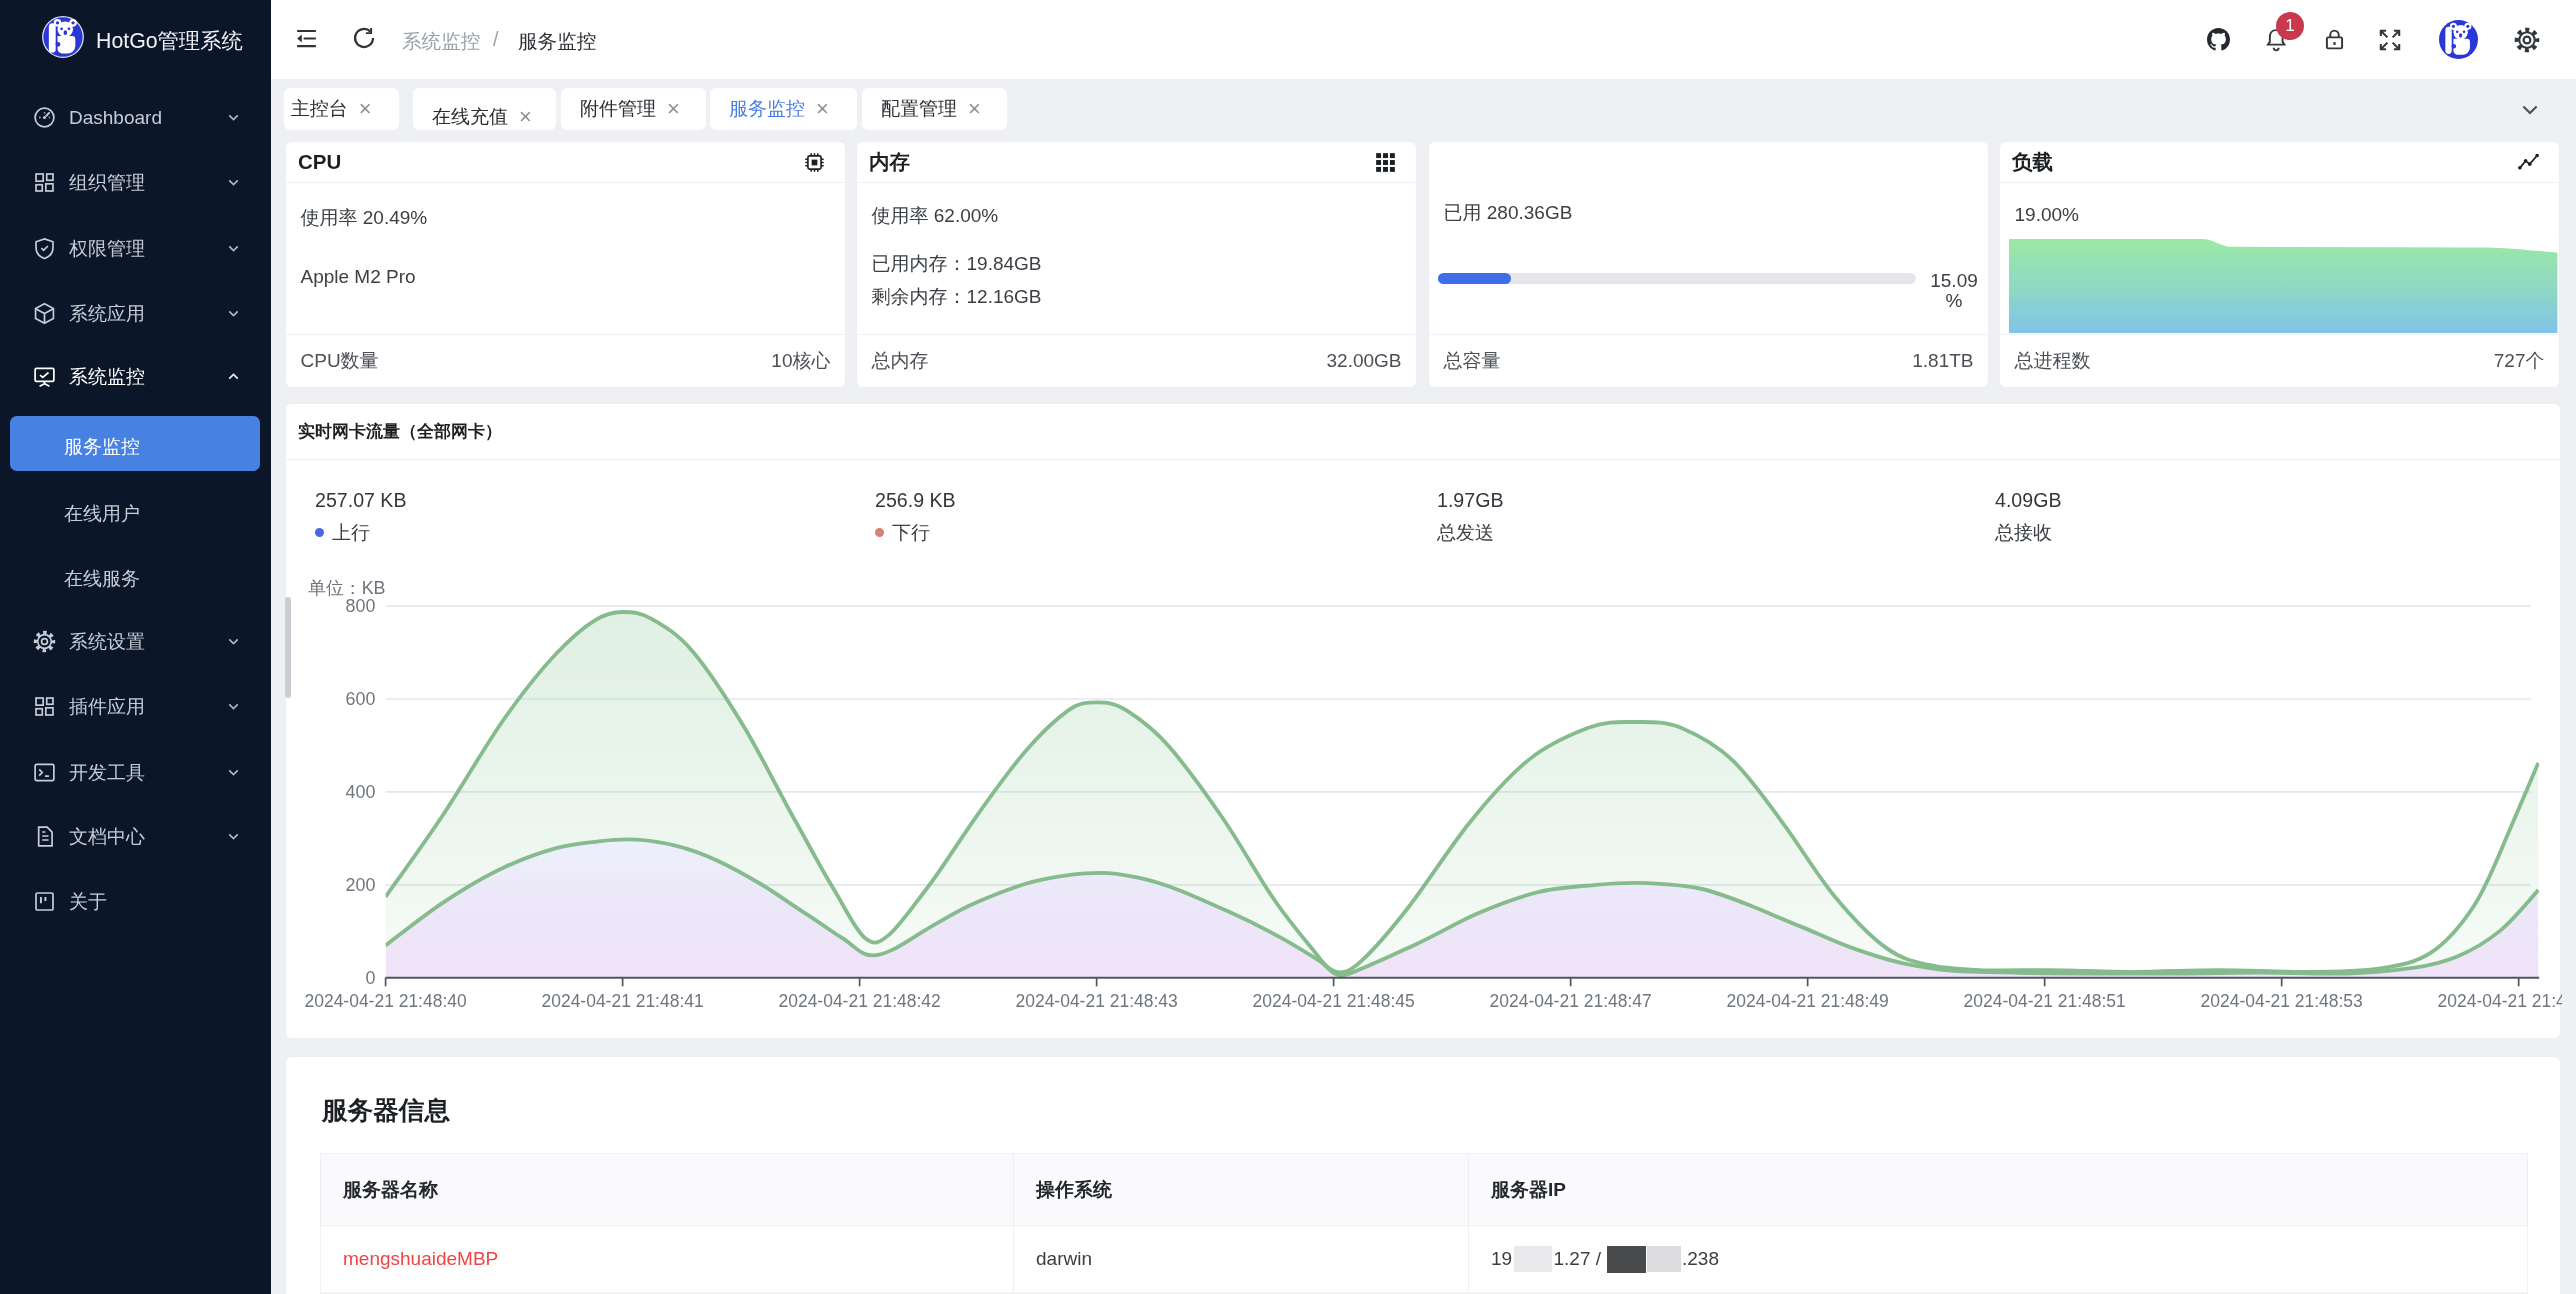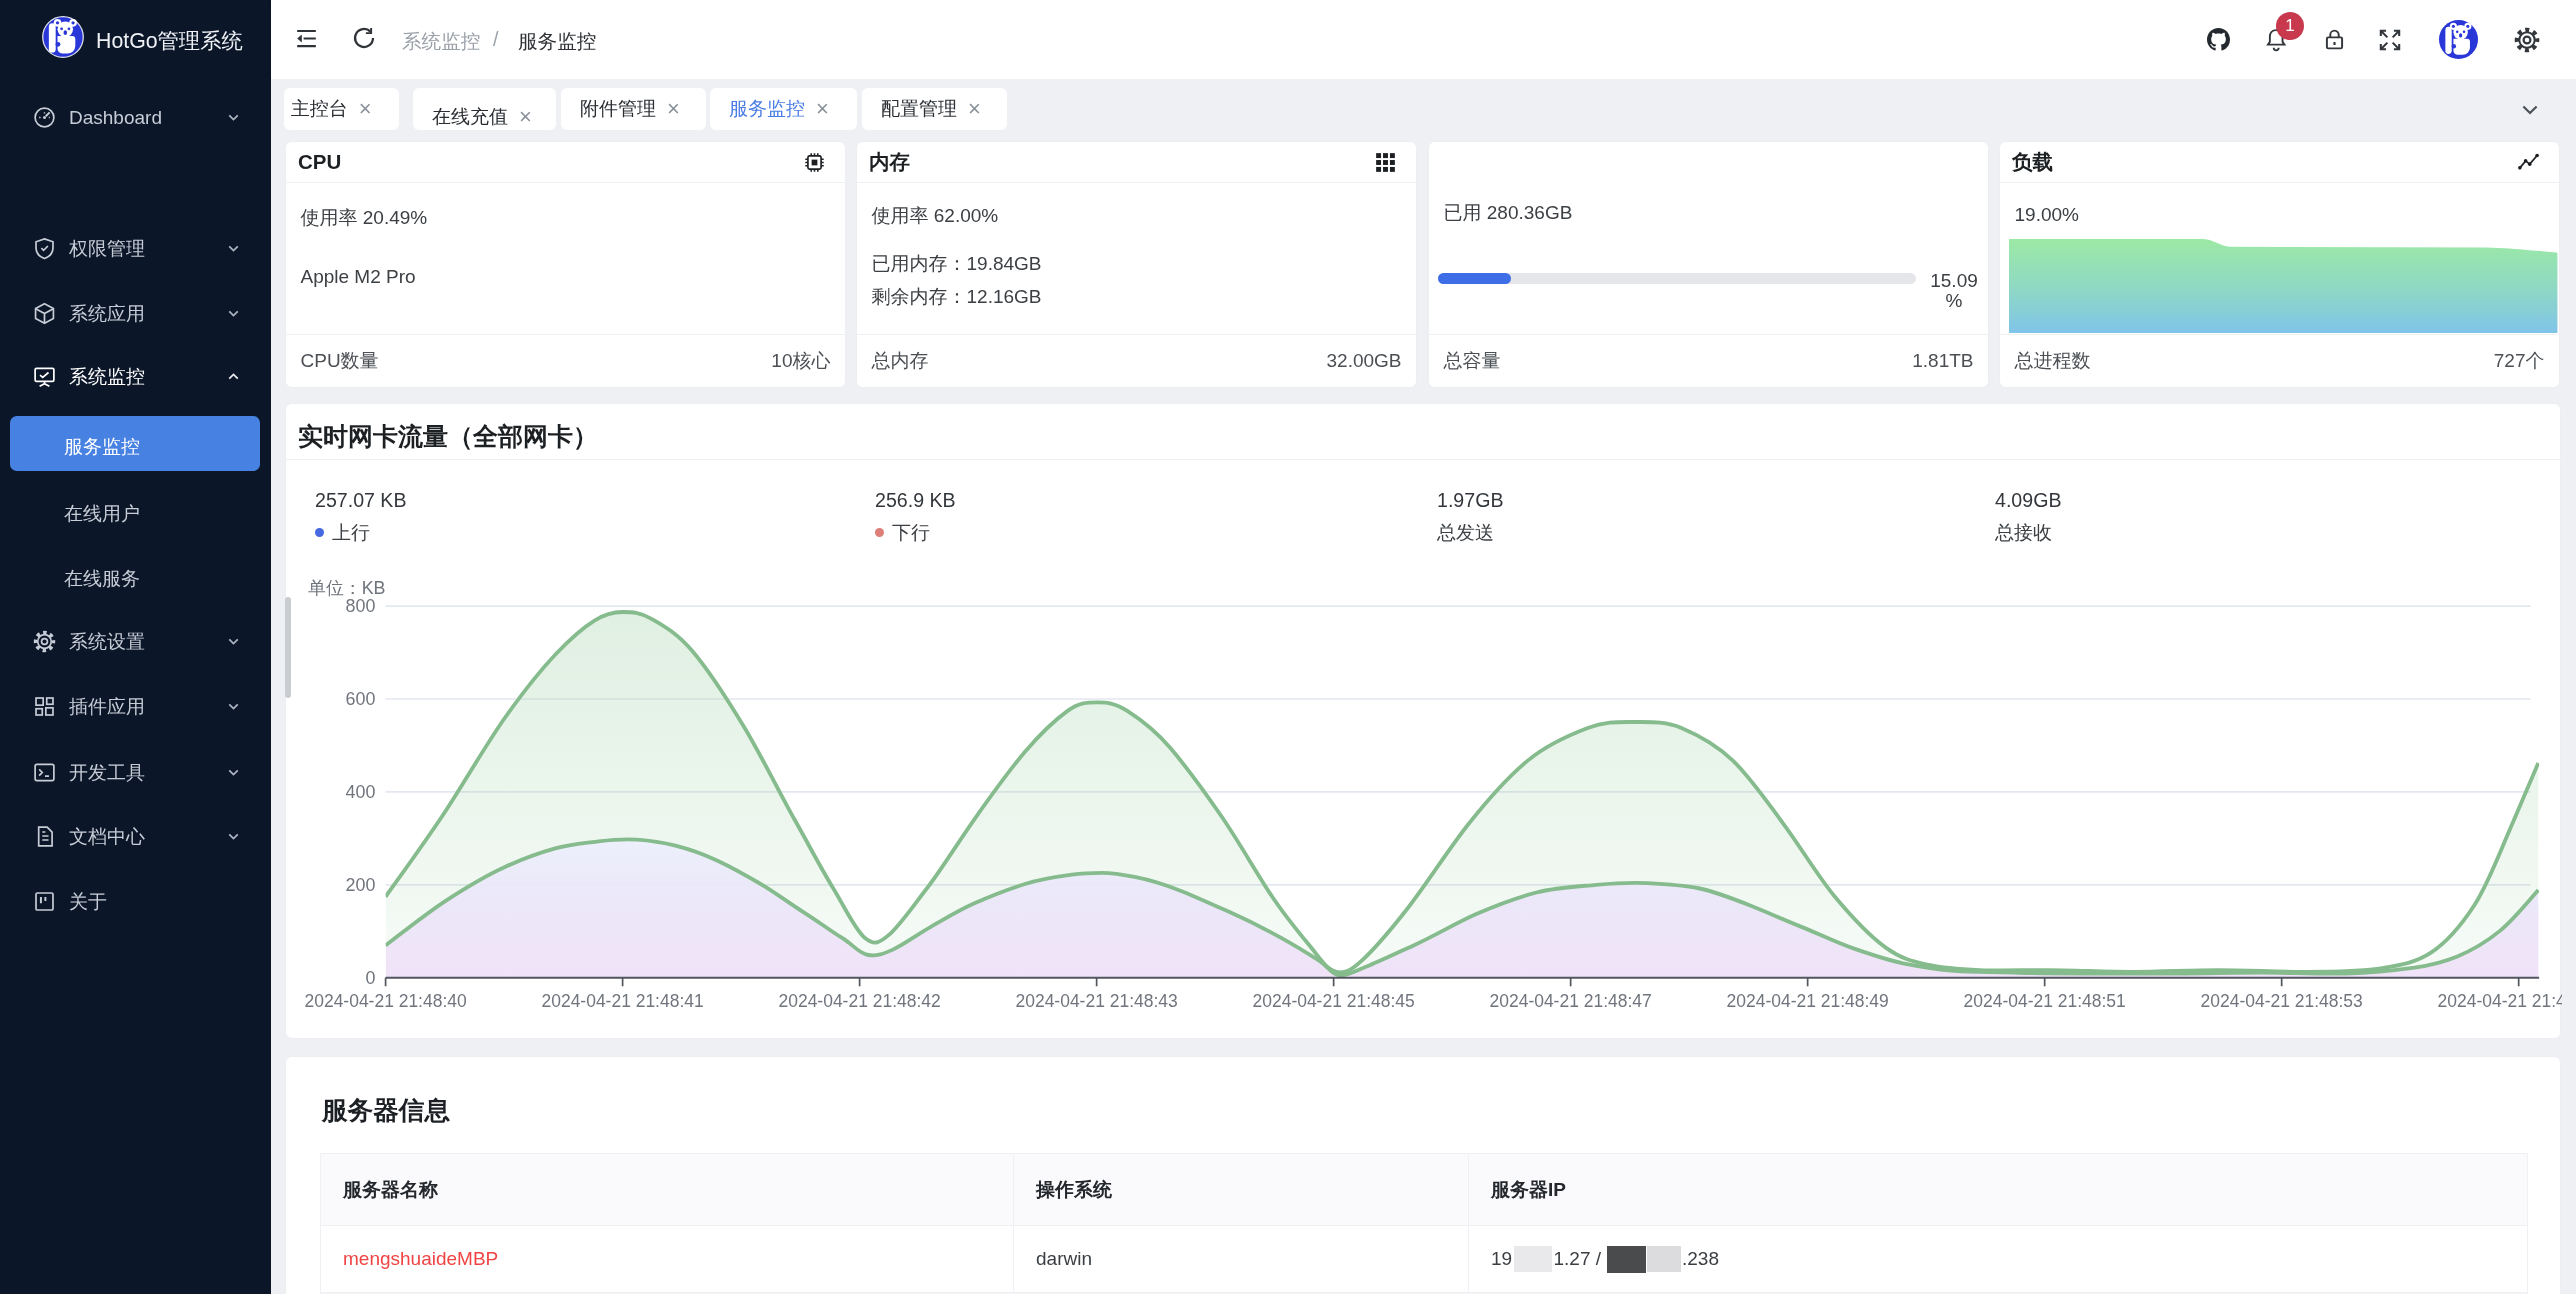--- a/index.html
+++ b/index.html
@@ -44,20 +44,32 @@
         <circle cx="14" cy="14" r="10.5"></circle>
         <circle cx="14" cy="14" r="1.7" fill="#c7cdd6" stroke="none"></circle>
         <path d="M15.4 12.6 L19.8 8.2" stroke-width="2.2"></path>
         <path d="M8 14 h1.6 M14 8 v1.6 M20 14 h-1.2" stroke-width="1.6"></path>
       </svg>
     <span class="tx">Dashboard</span>
     <svg class="ch" viewBox="0 0 20 20" fill="none" stroke="#aeb5c0" stroke-width="2">
         <path d="M5 7.5 L10 12.5 L15 7.5"></path>
       </svg>
   </div>
+  <div class="mi" style="top:150px">
+    <svg viewBox="0 0 28 28" fill="none" stroke="#c7cdd6" stroke-width="1.9">
+        <rect x="4.5" y="4.5" width="8" height="8"></rect>
+        <rect x="16.5" y="4.5" width="7" height="7"></rect>
+        <rect x="4.5" y="16.5" width="7" height="7"></rect>
+        <rect x="15.5" y="15.5" width="8" height="8"></rect>
+      </svg>
+    <span class="tx">组织管理</span>
+    <svg class="ch" viewBox="0 0 20 20" fill="none" stroke="#aeb5c0" stroke-width="2">
+        <path d="M5 7.5 L10 12.5 L15 7.5"></path>
+      </svg>
+  </div>
   <div class="mi" style="top:216px">
     <svg viewBox="0 0 28 28" fill="none" stroke="#c7cdd6" stroke-width="1.9">
         <path d="M14 3.2 L23.5 6.5 V13 C23.5 19.5 19.5 23.3 14 25.2 C8.5 23.3 4.5 19.5 4.5 13 V6.5 Z"></path>
         <path d="M10.5 13.5 L13 16 L17.8 11.2"></path>
       </svg>
     <span class="tx">权限管理</span>
     <svg class="ch" viewBox="0 0 20 20" fill="none" stroke="#aeb5c0" stroke-width="2">
         <path d="M5 7.5 L10 12.5 L15 7.5"></path>
       </svg>
   </div>
@@ -279,21 +291,21 @@
       </defs>
     <path d="M0 0 H226 C240 0 246 8 258 9 L560 10 C580 10.5 595 12 610 13 C625 14 636 15 643 16 L643 110 L0 110 Z" fill="url(#lg)"></path>
   </svg>
   <div class="cardfoot">
       <span>总进程数</span>
       <span>727个</span>
     </div>
 </div>
 
 <div class="card" style="left:285px;top:403px;width:2276px;height:636px">
-  <div class="abs" style="left:12px;top:16px;font-size:25px;font-weight:700;color:#1d2023">实时网卡流量（全部网卡）</div>
+  <div class="abs" style="left:12px;top:16px;font-size:17px;font-weight:700;color:#1d2023">实时网卡流量（全部网卡）</div>
   <div class="abs" style="left:0;top:55px;width:2276px;border-top:1.3px solid #f0f1f4"></div>
   <div class="abs" style="left:29px;top:85px;font-size:19.6px;color:#33373c">257.07 KB</div>
   <div class="abs" style="left:29px;top:116px;font-size:19px;color:#3c4044"><span style="display:inline-block;width:9.4px;height:9.4px;border-radius:50%;background:#4669e2;margin-right:7.7px;vertical-align:1.7px"></span>上行</div>
   <div class="abs" style="left:589px;top:85px;font-size:19.6px;color:#33373c">256.9 KB</div>
   <div class="abs" style="left:589px;top:116px;font-size:19px;color:#3c4044"><span style="display:inline-block;width:9.4px;height:9.4px;border-radius:50%;background:#de7e79;margin-right:7.7px;vertical-align:1.7px"></span>下行</div>
   <div class="abs" style="left:1151px;top:85px;font-size:19.6px;color:#33373c">1.97GB</div>
   <div class="abs" style="left:1151px;top:116px;font-size:19px;color:#3c4044">总发送</div>
   <div class="abs" style="left:1709px;top:85px;font-size:19.6px;color:#33373c">4.09GB</div>
   <div class="abs" style="left:1709px;top:116px;font-size:19px;color:#3c4044">总接收</div>
   <svg class="abs" style="left:0;top:0" width="2276" height="636" viewBox="0 0 2668 746">

